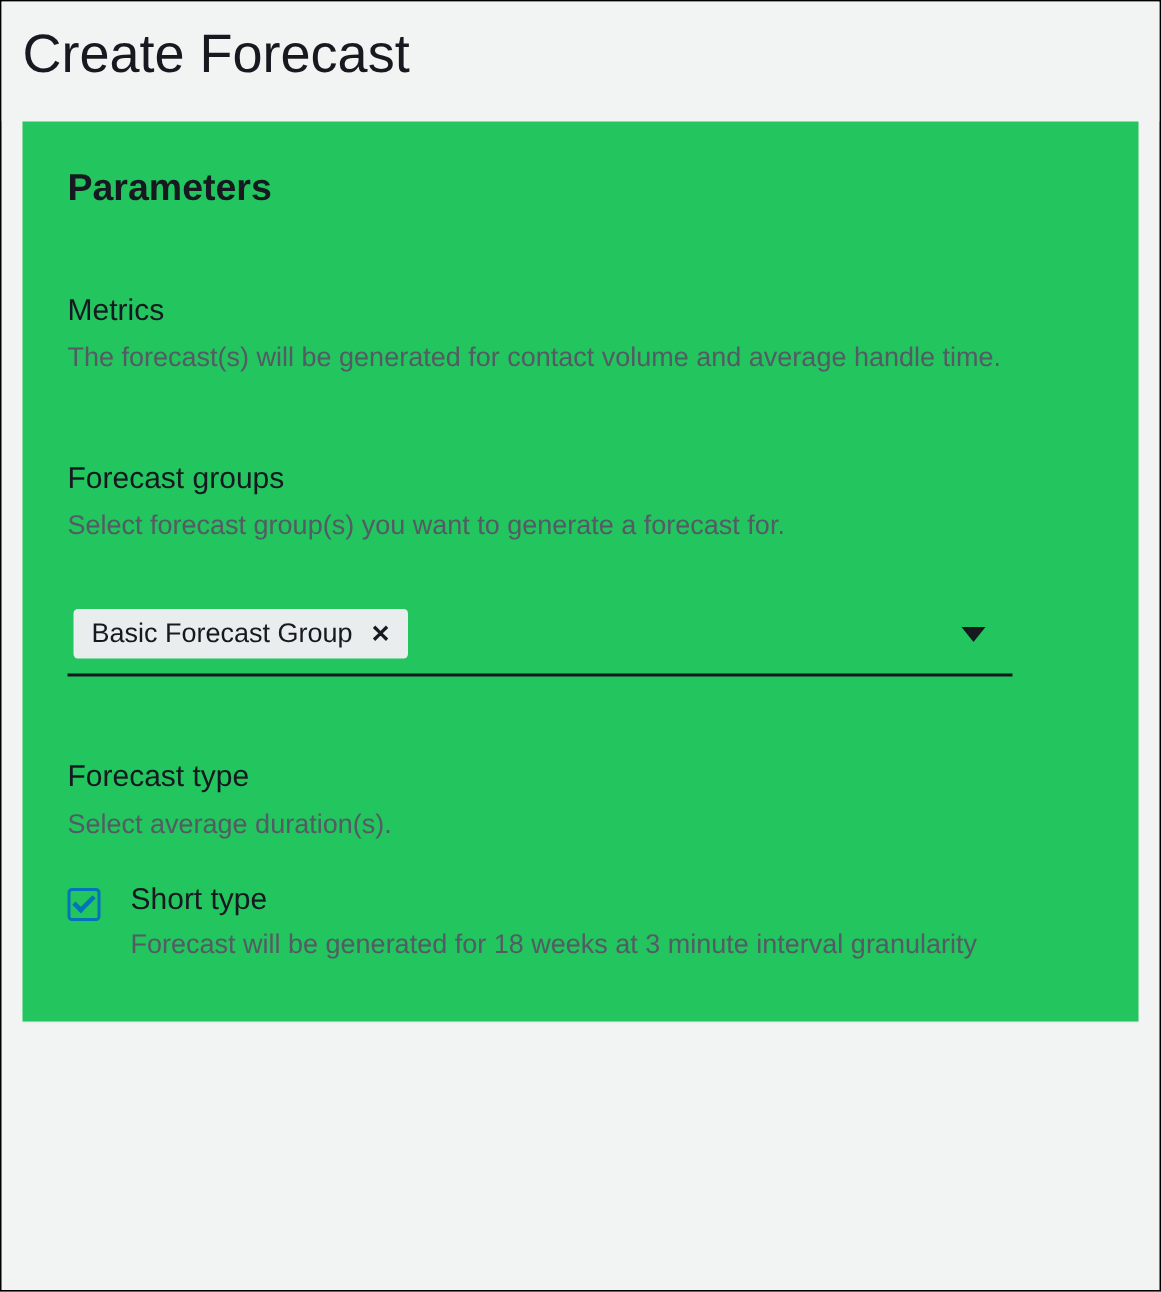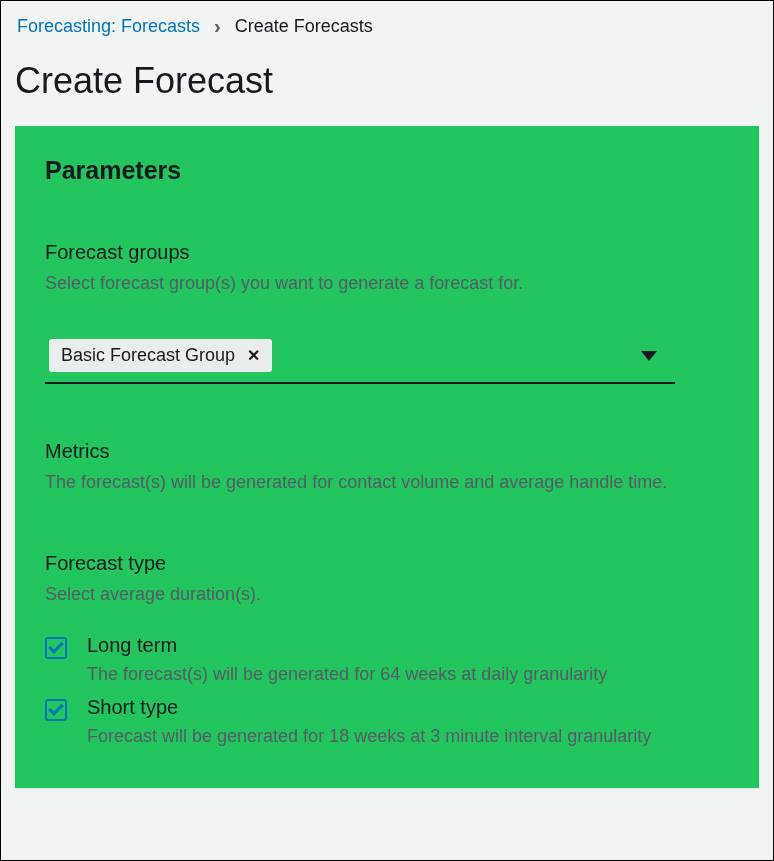--- a/index.html
+++ b/index.html
@@ -148,62 +148,48 @@
     .checkbox-desc {
       font-size: 18px;
       color: #545b64;
       line-height: 1.5;
     }
   </style>
 </head>
 <body>
 
 <div class="header-area">
-  <div class="breadcrumb">
-    <a class="breadcrumb-link">Forecasting: Forecasts</a>
-    <span class="breadcrumb-sep">›</span>
-    <span class="breadcrumb-current">Create Forecasts</span>
-  </div>
   <h1 class="page-title">Create Forecast</h1>
 </div>
 
 <div class="card">
   <h2 class="section-title">Parameters</h2>
+
+  <div class="field-block">
+    <div class="field-label">Metrics</div>
+    <div class="field-help">The forecast(s) will be generated for contact volume and average handle time.</div>
+  </div>
 
   <div class="field-block">
     <div class="field-label">Forecast groups</div>
     <div class="field-help">Select forecast group(s) you want to generate a forecast for.</div>
     <div class="select-wrapper">
       <span class="chip">
         <span>Basic Forecast Group</span>
         <span class="chip-close">✕</span>
       </span>
       <span class="caret-down"></span>
     </div>
   </div>
 
-  <div class="field-block">
-    <div class="field-label">Metrics</div>
-    <div class="field-help">The forecast(s) will be generated for contact volume and average handle time.</div>
-  </div>
-
   <div class="field-block last">
     <div class="field-label">Forecast type</div>
     <div class="field-help">Select average duration(s).</div>
 
     <div class="checkbox-list">
-      <div class="checkbox-row">
-        <div class="checkbox-box">
-          <div class="checkbox-check"></div>
-        </div>
-        <div class="checkbox-content">
-          <div class="checkbox-label">Long term</div>
-          <div class="checkbox-desc">The forecast(s) will be generated for 64 weeks at daily granularity</div>
-        </div>
-      </div>
       <div class="checkbox-row">
         <div class="checkbox-box">
           <div class="checkbox-check"></div>
         </div>
         <div class="checkbox-content">
           <div class="checkbox-label">Short type</div>
           <div class="checkbox-desc">Forecast will be generated for 18 weeks at 3 minute interval granularity</div>
         </div>
       </div>
     </div>

